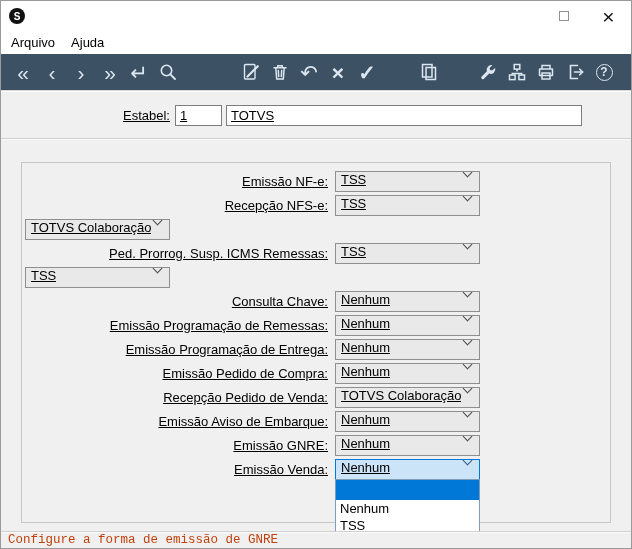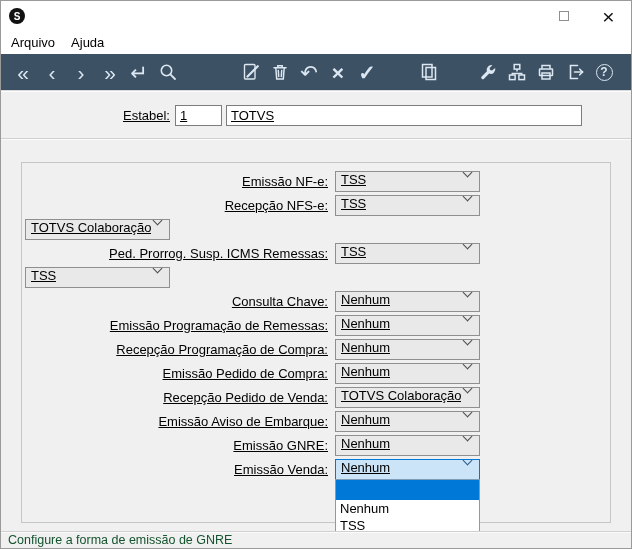--- a/index.html
+++ b/index.html
@@ -50,21 +50,21 @@
   .combo.open{border-color:#0078d7;background:#cce4f7;}
   .combo.open .chev{border-color:#2b5d8a;}
 
   
   .dropdown{position:absolute;top:100%;left:-1px;width:145px;background:#fff;border:1px solid #7f9db9;z-index:10;}
   .opt{height:17px;line-height:17px;padding-left:4px;font-size:13px;color:#000;cursor:pointer;}
   .opt.hl{background:#0078d7;color:#fff;height:20px;line-height:20px;}
 
   
   .statusbar{flex:0 0 17px;background:#f0f0f0;border-top:1px solid #d0d0d0;box-shadow:inset 0 1px 0 #fbfbfb;display:flex;align-items:center;padding-left:7px;}
-  .statusbar span{font-size:12.5px;color:#14532d;}
+  .statusbar span{font-size:12.5px;color:#c2410c;font-family:Liberation Mono, monospace;}
 </style>
 </head>
 <body>
 
 <div class="window">
 
   <div class="titlebar">
     <span class="logo">S</span>
     <span class="wincontrols">
       <span class="winbtn">
@@ -214,21 +214,21 @@
 
         <div class="frow">
           <label class="flabel">Emissão Programação de Remessas:</label>
           <div class="combo">
             <span class="cval">Nenhum</span>
             <span class="chev"></span>
           </div>
         </div>
 
         <div class="frow">
-          <label class="flabel">Recepção Programação de Compra:</label>
+          <label class="flabel">Emissão Programação de Entrega:</label>
           <div class="combo">
             <span class="cval">Nenhum</span>
             <span class="chev"></span>
           </div>
         </div>
 
         <div class="frow">
           <label class="flabel">Emissão Pedido de Compra:</label>
           <div class="combo">
             <span class="cval">Nenhum</span>

